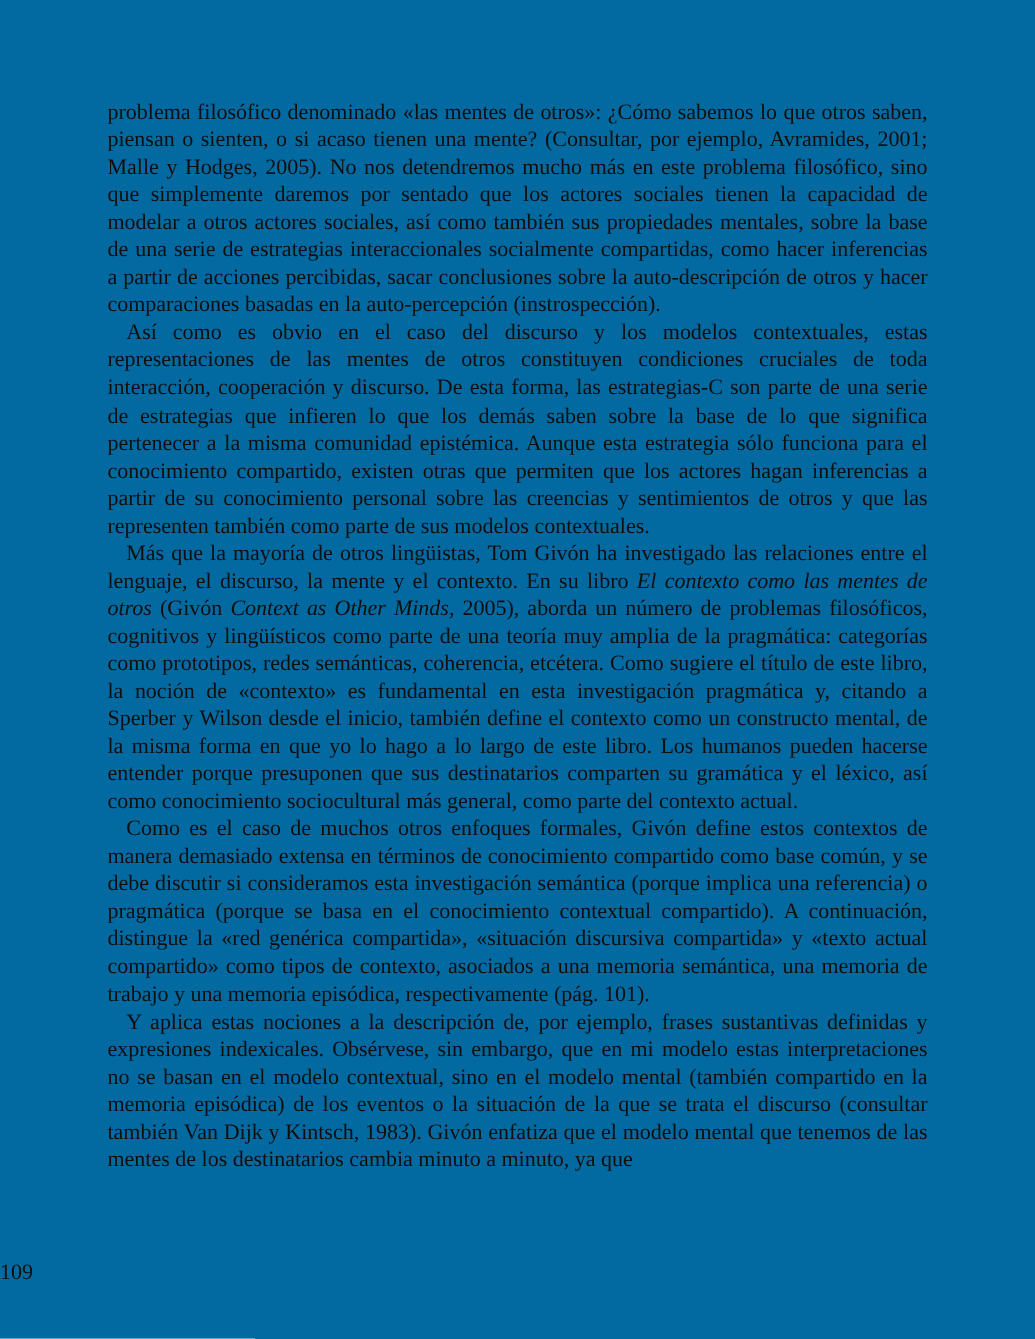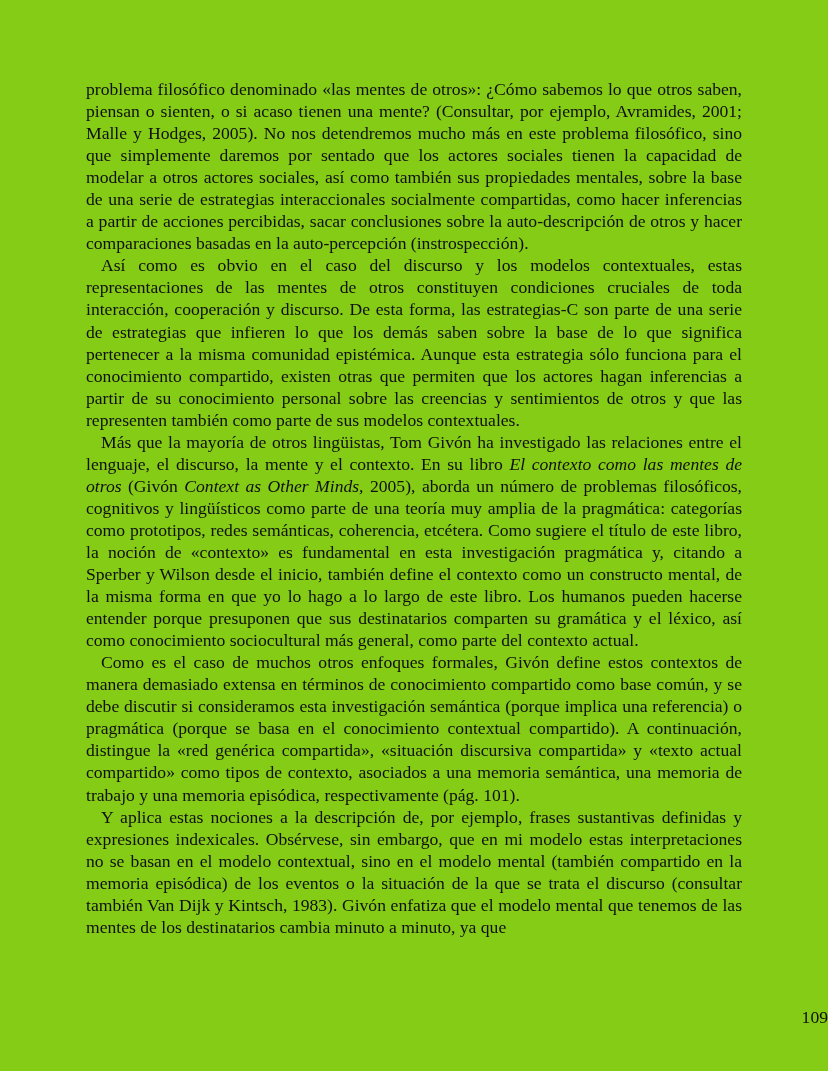--- a/index.html
+++ b/index.html
@@ -47,32 +47,31 @@
   .para i,
   .para em {
     font-style: italic;
   }
 
   .folio {
     position: absolute;
     left: 0;
     right: 0;
     top: 1006px;
-    text-align: right;
+    text-align: left;
     font-family: "Liberation Serif", "DejaVu Serif", serif;
     font-size: 17.6px;
     line-height: 22px;
     color: #100f0f;
-    padding-left: 23px;
   }
 </style>
 </head>
 <body>
 
-<div class="page" style="background: #84cc16;">
+<div class="page" style="background: #0369a1;">
 
   <div class="text-column">
     <p class="para" style="color: rgb(16, 15, 15);">problema filosófico denominado «las mentes de otros»: ¿Cómo sabemos lo que otros saben, piensan o sienten, o si acaso tienen una mente? (Consultar, por ejemplo, Avramides, 2001; Malle y Hodges, 2005). No nos detendremos mucho más en este problema filosófico, sino que simplemente daremos por sentado que los actores sociales tienen la capacidad de modelar a otros actores sociales, así como también sus propiedades mentales, sobre la base de una serie de estrategias interaccionales socialmente compartidas, como hacer inferencias a partir de acciones percibidas, sacar conclusiones sobre la auto-descripción de otros y hacer comparaciones basadas en la auto-percepción (instrospección).</p>
     <p class="para indented" style="color: rgb(16, 15, 15);">Así como es obvio en el caso del discurso y los modelos contextuales, estas representaciones de las mentes de otros constituyen condiciones cruciales de toda interacción, cooperación y discurso. De esta forma, las estrategias-C son parte de una serie de estrategias que infieren lo que los demás saben sobre la base de lo que significa pertenecer a la misma comunidad epistémica. Aunque esta estrategia sólo funciona para el conocimiento compartido, existen otras que permiten que los actores hagan inferencias a partir de su conocimiento personal sobre las creencias y sentimientos de otros y que las representen también como parte de sus modelos contextuales.</p>
     <p class="para indented" style="color: rgb(16, 15, 15);">Más que la mayoría de otros lingüistas, Tom Givón ha investigado las relaciones entre el lenguaje, el discurso, la mente y el contexto. En su libro <i>El contexto como las mentes de otros</i> (Givón <i>Context as Other Minds,</i> 2005), aborda un número de problemas filosóficos, cognitivos y lingüísticos como parte de una teoría muy amplia de la pragmática: categorías como prototipos, redes semánticas, coherencia, etcétera. Como sugiere el título de este libro, la noción de «contexto» es fundamental en esta investigación pragmática y, citando a Sperber y Wilson desde el inicio, también define el contexto como un constructo mental, de la misma forma en que yo lo hago a lo largo de este libro. Los humanos pueden hacerse entender porque presuponen que sus destinatarios comparten su gramática y el léxico, así como conocimiento sociocultural más general, como parte del contexto actual.</p>
     <p class="para indented" style="color: rgb(16, 15, 15);">Como es el caso de muchos otros enfoques formales, Givón define estos contextos de manera demasiado extensa en términos de conocimiento compartido como base común, y se debe discutir si consideramos esta investigación semántica (porque implica una referencia) o pragmática (porque se basa en el conocimiento contextual compartido). A continuación, distingue la «red genérica compartida», «situación discursiva compartida» y «texto actual compartido» como tipos de contexto, asociados a una memoria semántica, una memoria de trabajo y una memoria episódica, respectivamente (pág. 101).</p>
     <p class="para indented" style="color: rgb(16, 15, 15);">Y aplica estas nociones a la descripción de, por ejemplo, frases sustantivas definidas y expresiones indexicales. Obsérvese, sin embargo, que en mi modelo estas interpretaciones no se basan en el modelo contextual, sino en el modelo mental (también compartido en la memoria episódica) de los eventos o la situación de la que se trata el discurso (consultar también Van Dijk y Kintsch, 1983). Givón enfatiza que el modelo mental que tenemos de las mentes de los destinatarios cambia minuto a minuto, ya que</p>
   </div>
 
   <div class="folio" style="color: rgb(16, 15, 15);">109</div>

